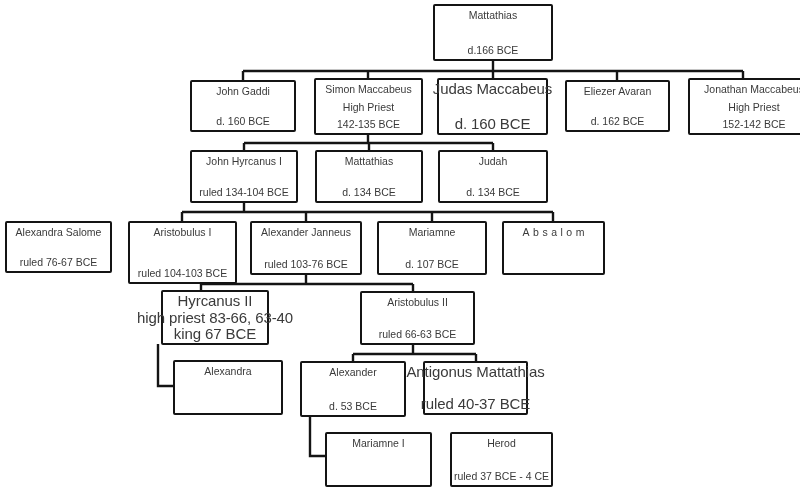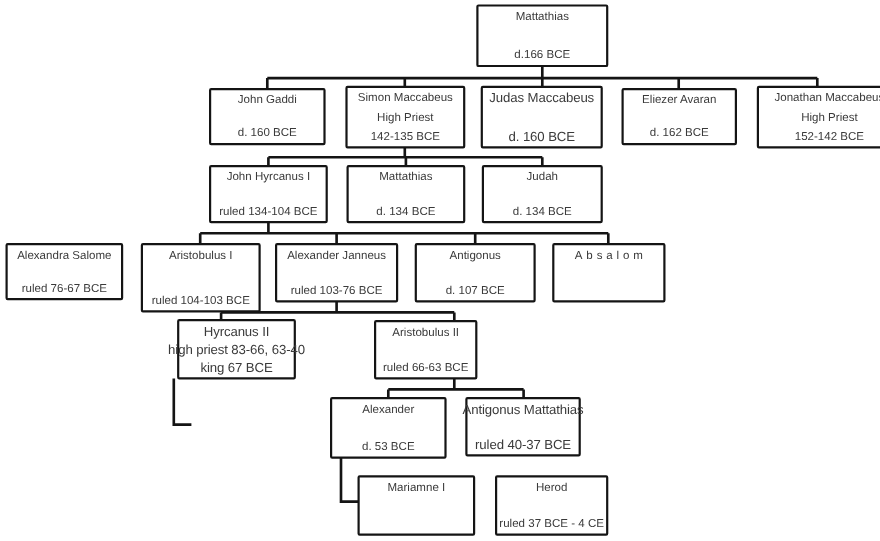--- a/index.html
+++ b/index.html
@@ -25,21 +25,21 @@
     border-radius:2px;
     display:flex;flex-direction:column;
     align-items:center;justify-content:space-between;
     text-align:center;
     color:var(--text);
     font-size:10.5px;
     line-height:16px;
     padding:1px 2px;
   }
   .node .ln{display:block;white-space:nowrap;}
-  .node.compact{font-size:12px;letter-spacing:-0.1px;}
+  .node.compact{font-size:15px;letter-spacing:-0.1px;}
   .node.spaced .ln{letter-spacing:3.5px;padding-left:3.5px;}
 </style>
 </head>
 <body>
 
 <div class="canvas">
 
   <svg class="connectors" viewBox="0 0 800 492">
     <path d="M493 60 V71 M243 71 H743 M243 71 V81 M368 71 V79 M493 71 V79 M617 71 V81 M743 71 V79"></path>
     <path d="M368 134 V143 M244 143 H493 M244 143 V151 M369 143 V151 M493 143 V151"></path>
@@ -106,39 +106,42 @@
     <span class="ln">Aristobulus I</span>
     <span class="ln">ruled 104-103 BCE</span>
   </div>
 
   <div class="node" style="left:250px;top:221px;width:112px;height:54px">
     <span class="ln">Alexander Janneus</span>
     <span class="ln">ruled 103-76 BCE</span>
   </div>
 
   <div class="node" style="left:377px;top:221px;width:110px;height:54px">
-    <span class="ln">Antigonus</span>
+    <span class="ln">Mariamne</span>
     <span class="ln">d. 107 BCE</span>
   </div>
 
   <div class="node spaced" style="left:502px;top:221px;width:103px;height:54px">
     <span class="ln">Absalom</span>
   </div>
 
   <div class="node compact" style="left:161px;top:290px;width:108px;height:55px">
     <span class="ln">Hyrcanus II</span>
     <span class="ln">high priest 83-66, 63-40</span>
     <span class="ln">king 67 BCE</span>
   </div>
 
-  <div class="node" style="left:340px;top:291px;width:94px;height:54px">
+  <div class="node" style="left:360px;top:291px;width:115px;height:54px">
     <span class="ln">Aristobulus II</span>
     <span class="ln">ruled 66-63 BCE</span>
   </div>
 
+  <div class="node" style="left:173px;top:360px;width:110px;height:55px">
+    <span class="ln">Alexandra</span>
+  </div>
 
   <div class="node" style="left:300px;top:361px;width:106px;height:56px">
     <span class="ln">Alexander</span>
     <span class="ln">d. 53 BCE</span>
   </div>
 
   <div class="node compact" style="left:423px;top:361px;width:105px;height:54px">
     <span class="ln">Antigonus Mattathias</span>
     <span class="ln">ruled 40-37 BCE</span>
   </div>

